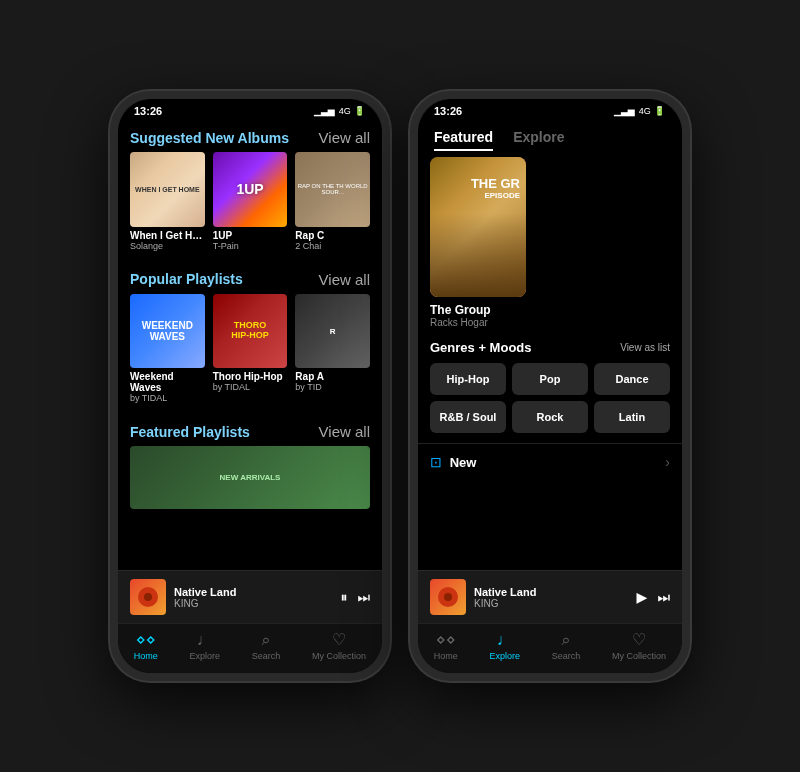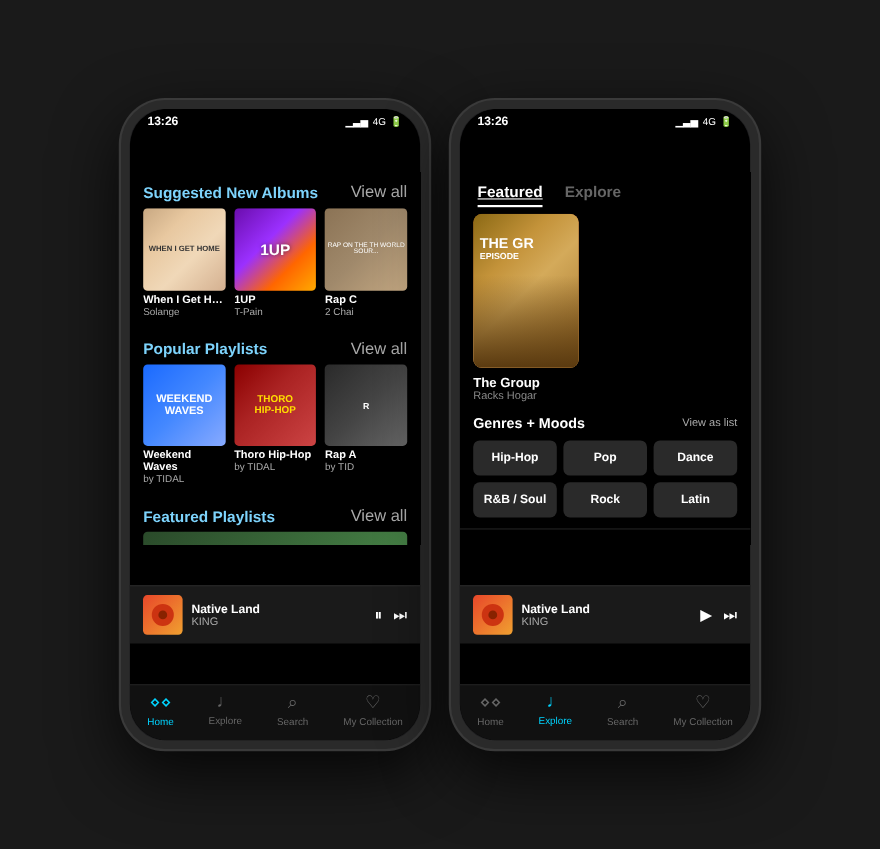--- a/index.html
+++ b/index.html
@@ -27,21 +27,20 @@
       box-shadow: 0 0 0 2px #3a3a3a, 0 20px 60px rgba(0,0,0,0.8);
     }
     .phone-inner {
       width: 100%;
       height: 100%;
       background: #000;
       border-radius: 34px;
       overflow: hidden;
       display: flex;
       flex-direction: column;
-      gap: 37px;
     }
     .status-bar {
       background: #000;
       display: flex;
       justify-content: space-between;
       align-items: center;
       padding: 6px 16px 2px;
       flex-shrink: 0;
     }
     .status-time {
@@ -213,21 +212,20 @@
     }
     .explore-tab {
       color: #666;
       font-size: 14px;
       font-weight: 600;
       padding-bottom: 4px;
     }
     .explore-tab.active {
       color: #fff;
       border-bottom: 2px solid #fff;
-      text-decoration: underline;
     }
     .featured-content {
       padding: 0 12px;
       display: flex;
       gap: 8px;
       overflow: hidden;
       margin-bottom: 12px;
     }
     .featured-main {
       flex: 0 0 55%;
@@ -251,20 +249,21 @@
     .featured-secondary-img {
       width: 100%;
       height: 140px;
       border-radius: 8px;
       background: linear-gradient(135deg, #8B4513 0%, #A0522D 40%, #CD853F 100%);
       display: flex;
       align-items: flex-end;
       padding: 8px;
       position: relative;
       overflow: hidden;
+      text-align: right;
     }
     .featured-label {
       background: rgba(0,0,0,0.6);
       color: #fff;
       font-size: 7px;
       padding: 2px 4px;
       border-radius: 2px;
       position: absolute;
       top: 6px;
       left: 6px;
@@ -299,21 +298,21 @@
 
     .new-section {
       display: flex;
       align-items: center;
       justify-content: space-between;
       padding: 10px 12px;
       border-top: 1px solid #222;
     }
     .new-left { display: flex; align-items: center; gap: 8px; }
     .new-icon { color: #00aaff; font-size: 14px; }
-    .new-label { color: #fff; font-size: 13px; font-weight: 600; margin-left: 20px; }
+    .new-label { color: #fff; font-size: 13px; font-weight: 600; }
     .new-chevron { color: #555; font-size: 14px; }
 
     
     .album-solange {
       background: linear-gradient(135deg, #c8a882 0%, #e8c8a0 30%, #f0d8b8 60%, #d4b090 100%);
     }
     .album-1up {
       background: linear-gradient(135deg, #6a0dad 0%, #9b30ff 40%, #ff6600 70%, #ffaa00 100%);
     }
     .album-rap {

